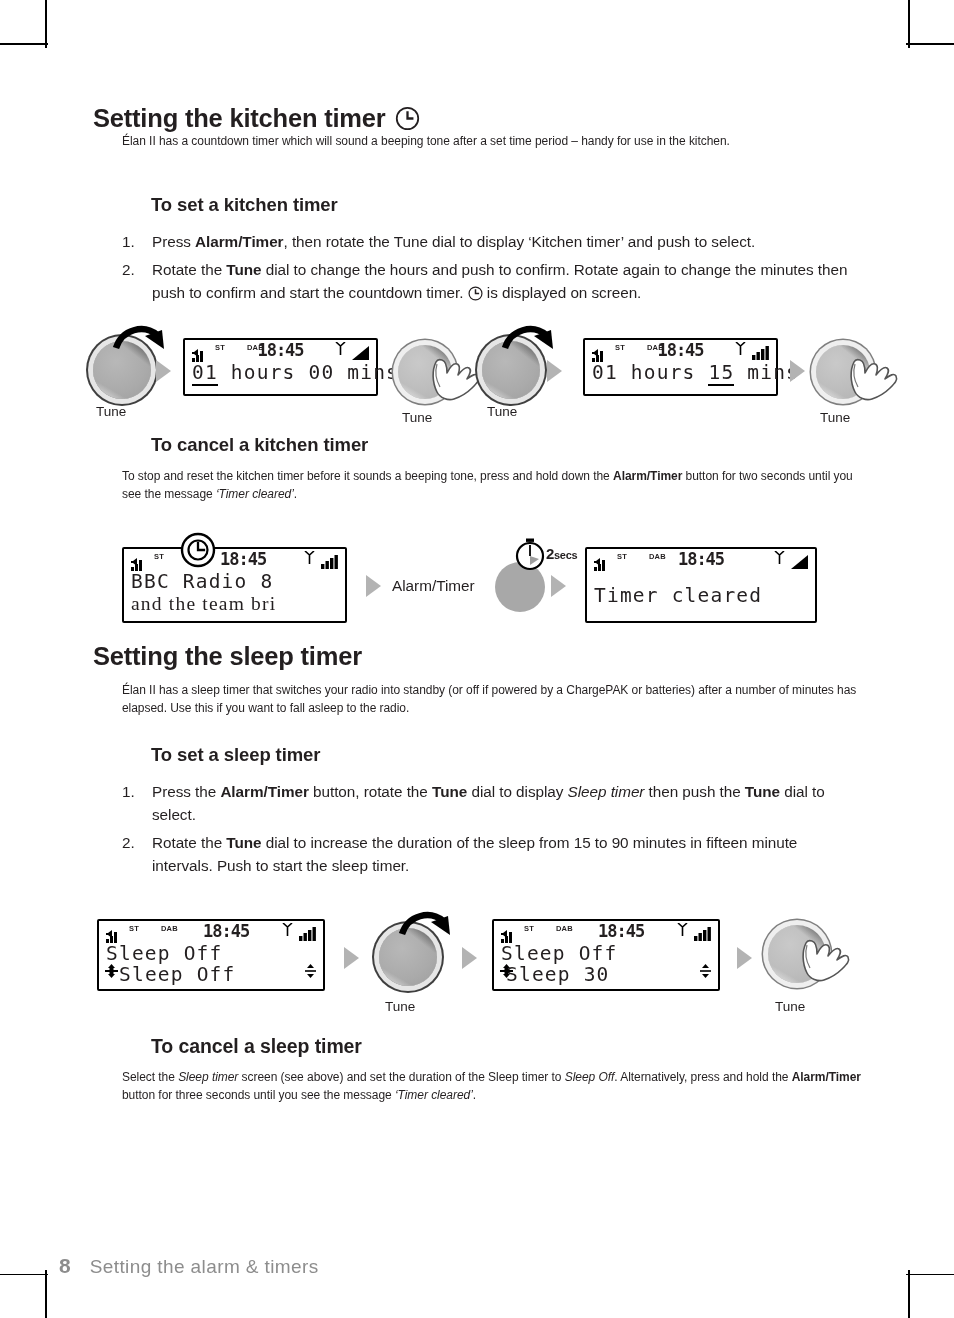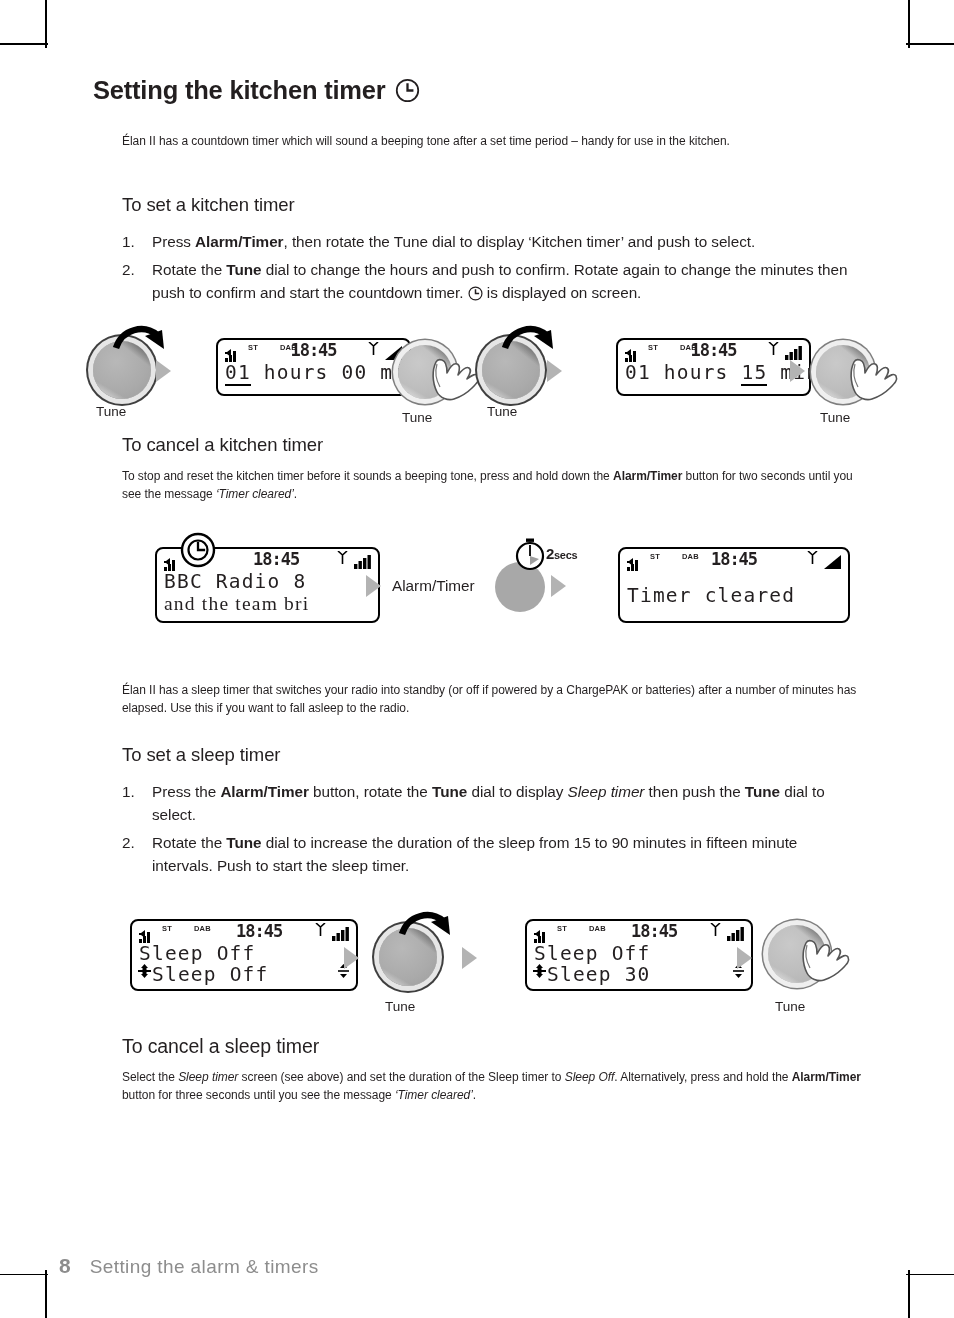--- a/index.html
+++ b/index.html
@@ -18,21 +18,21 @@
   .crop.h{height:1.5px;width:48px;}
   .crop.v{width:1.5px;height:48px;}
 
   
   .h1{
     font-size:25.5px;font-weight:700;letter-spacing:-0.2px;
     line-height:1.05;
     display:flex;align-items:center;gap:9px;
   }
   .h3{
-    font-size:18.5px;font-weight:400;letter-spacing:-0.1px;
+    font-size:18.5px;font-weight:700;letter-spacing:-0.1px;margin-left:29px;
   }
   .para{
     font-size:12px;line-height:1.50;letter-spacing:-0.05px;
   }
   .ol{margin:0;padding:0;list-style:none;}
   .ol li{
     font-size:15.3px;line-height:1.50;letter-spacing:-0.05px;
     display:flex;gap:0;
     margin-bottom:5px;
   }
@@ -42,24 +42,23 @@
   i{font-style:italic;}
 
   
   .clk{display:inline-block;vertical-align:-3px;}
   .clk svg{display:block;}
 
   
   .lcd{
     position:absolute;
     border:2.5px solid #000;
-    border-radius:8px;
+    border-radius:2px;
     background:#fff;
     box-sizing:border-box;
-    margin-left:33px;
   }
   .lcd .statusbar{
     position:relative;height:23px;
   }
   .lcd .sb-spk{position:absolute;left:7px;top:3px;}
   .lcd .sb-bars{position:absolute;left:7px;top:8px;}
   .lcd .sb-st{position:absolute;left:30px;top:3px;font-size:7.5px;font-weight:700;letter-spacing:0.2px;}
   .lcd .sb-dab{position:absolute;left:62px;top:3px;font-size:7.5px;font-weight:700;letter-spacing:0.2px;}
   .lcd .sb-time{
     position:absolute;left:0;right:0;top:0;text-align:center;
@@ -167,21 +166,21 @@
 
   <div class="crop v" style="left:45px;top:0;"></div>
   <div class="crop h" style="left:0;top:43px;"></div>
   <div class="crop v" style="left:908px;top:0;"></div>
   <div class="crop h" style="left:906px;top:43px;"></div>
   <div class="crop v" style="left:45px;bottom:0;"></div>
   <div class="crop h" style="left:0;bottom:43px;"></div>
   <div class="crop v" style="left:908px;bottom:0;"></div>
   <div class="crop h" style="left:906px;bottom:43px;"></div>
 
-  <div class="h1" style="position:absolute;left:93px;top:77px;">
+  <div class="h1" style="position:absolute;left:93px;top:105px;">
     <span>Setting the kitchen timer</span>
     <span class="clk">
       <svg width="25" height="25" viewBox="0 0 24 24">
         <circle cx="12" cy="12" r="10.3" fill="none" stroke="#231f20" stroke-width="1.7"></circle>
         <path d="M12 6.2 V12 H16.6" fill="none" stroke="#231f20" stroke-width="2.2" stroke-linecap="square"></path>
       </svg>
     </span>
   </div>
 
   <div class="para" style="position:absolute;left:122px;top:132px;width:736px;">Élan II has a countdown timer which will sound a beeping tone after a set time period – handy for use in the kitchen.</div>
@@ -416,20 +415,23 @@
       </span>
       <span class="sb-rbars">
         <svg width="17" height="14" viewBox="0 0 17 14">
             <path d="M0 14 L17 0 L17 14 Z" fill="#000"></path>
           </svg>
       </span>
     </div>
     <div class="lcdline" style="margin-top:14px;">Timer cleared</div>
   </div>
 
+  <div class="h1" style="position:absolute;left:93px;top:643px;">
+    <span>Setting the sleep timer</span>
+  </div>
 
   <div class="para" style="position:absolute;left:122px;top:681px;width:736px;">Élan II has a sleep timer that switches your radio into standby (or off if powered by a ChargePAK or batteries) after a number of minutes has elapsed. Use this if you want to fall asleep to the radio.</div>
 
   <div class="h3" style="position:absolute;left:122px;top:744px;">To set a sleep timer</div>
 
   <ul class="ol" style="position:absolute;left:122px;top:781px;width:736px;">
     <li>
         <span class="num">1.</span>
         <span class="txt" id="s-step1">Press the <b>Alarm/Timer</b> button, rotate the <b>Tune</b> dial to display <i>Sleep timer</i> then push the <b>Tune</b> dial to select.</span>
       </li>
@@ -529,21 +531,21 @@
       <span class="sb-rbars">
         <svg width="17" height="14" viewBox="0 0 17 14">
           <rect x="0" y="9" width="3.4" height="5" fill="#000"></rect>
           <rect x="4.5" y="6" width="3.4" height="8" fill="#000"></rect>
           <rect x="9" y="3" width="3.4" height="11" fill="#000"></rect>
           <rect x="13.5" y="0" width="3.4" height="14" fill="#000"></rect>
         </svg>
       </span>
     </div>
     <div class="lcdline">Sleep Off</div>
-    <div class="lcdline" style="margin-top:1px;padding-left:20px;">Sleep 30</div>
+    <div class="lcdline" style="margin-top:1px;padding-left:12px;">Sleep 30</div>
     <div class="updown" style="left:6px;bottom:7px;">
       <svg width="13" height="14" viewBox="0 0 13 14">
         <path d="M6.5 0 L10 4 H8.5 V10 H10 L6.5 14 L3 10 H4.5 V4 H3 Z" fill="#000"></path>
         <path d="M0 7 H13" stroke="#000" stroke-width="2"></path>
       </svg>
     </div>
     <div class="updown" style="right:7px;bottom:7px;">
       <svg width="11" height="14" viewBox="0 0 11 14">
         <path d="M5.5 0 L9 4 H2 Z" fill="#000"></path>
         <path d="M5.5 14 L9 10 H2 Z" fill="#000"></path>

